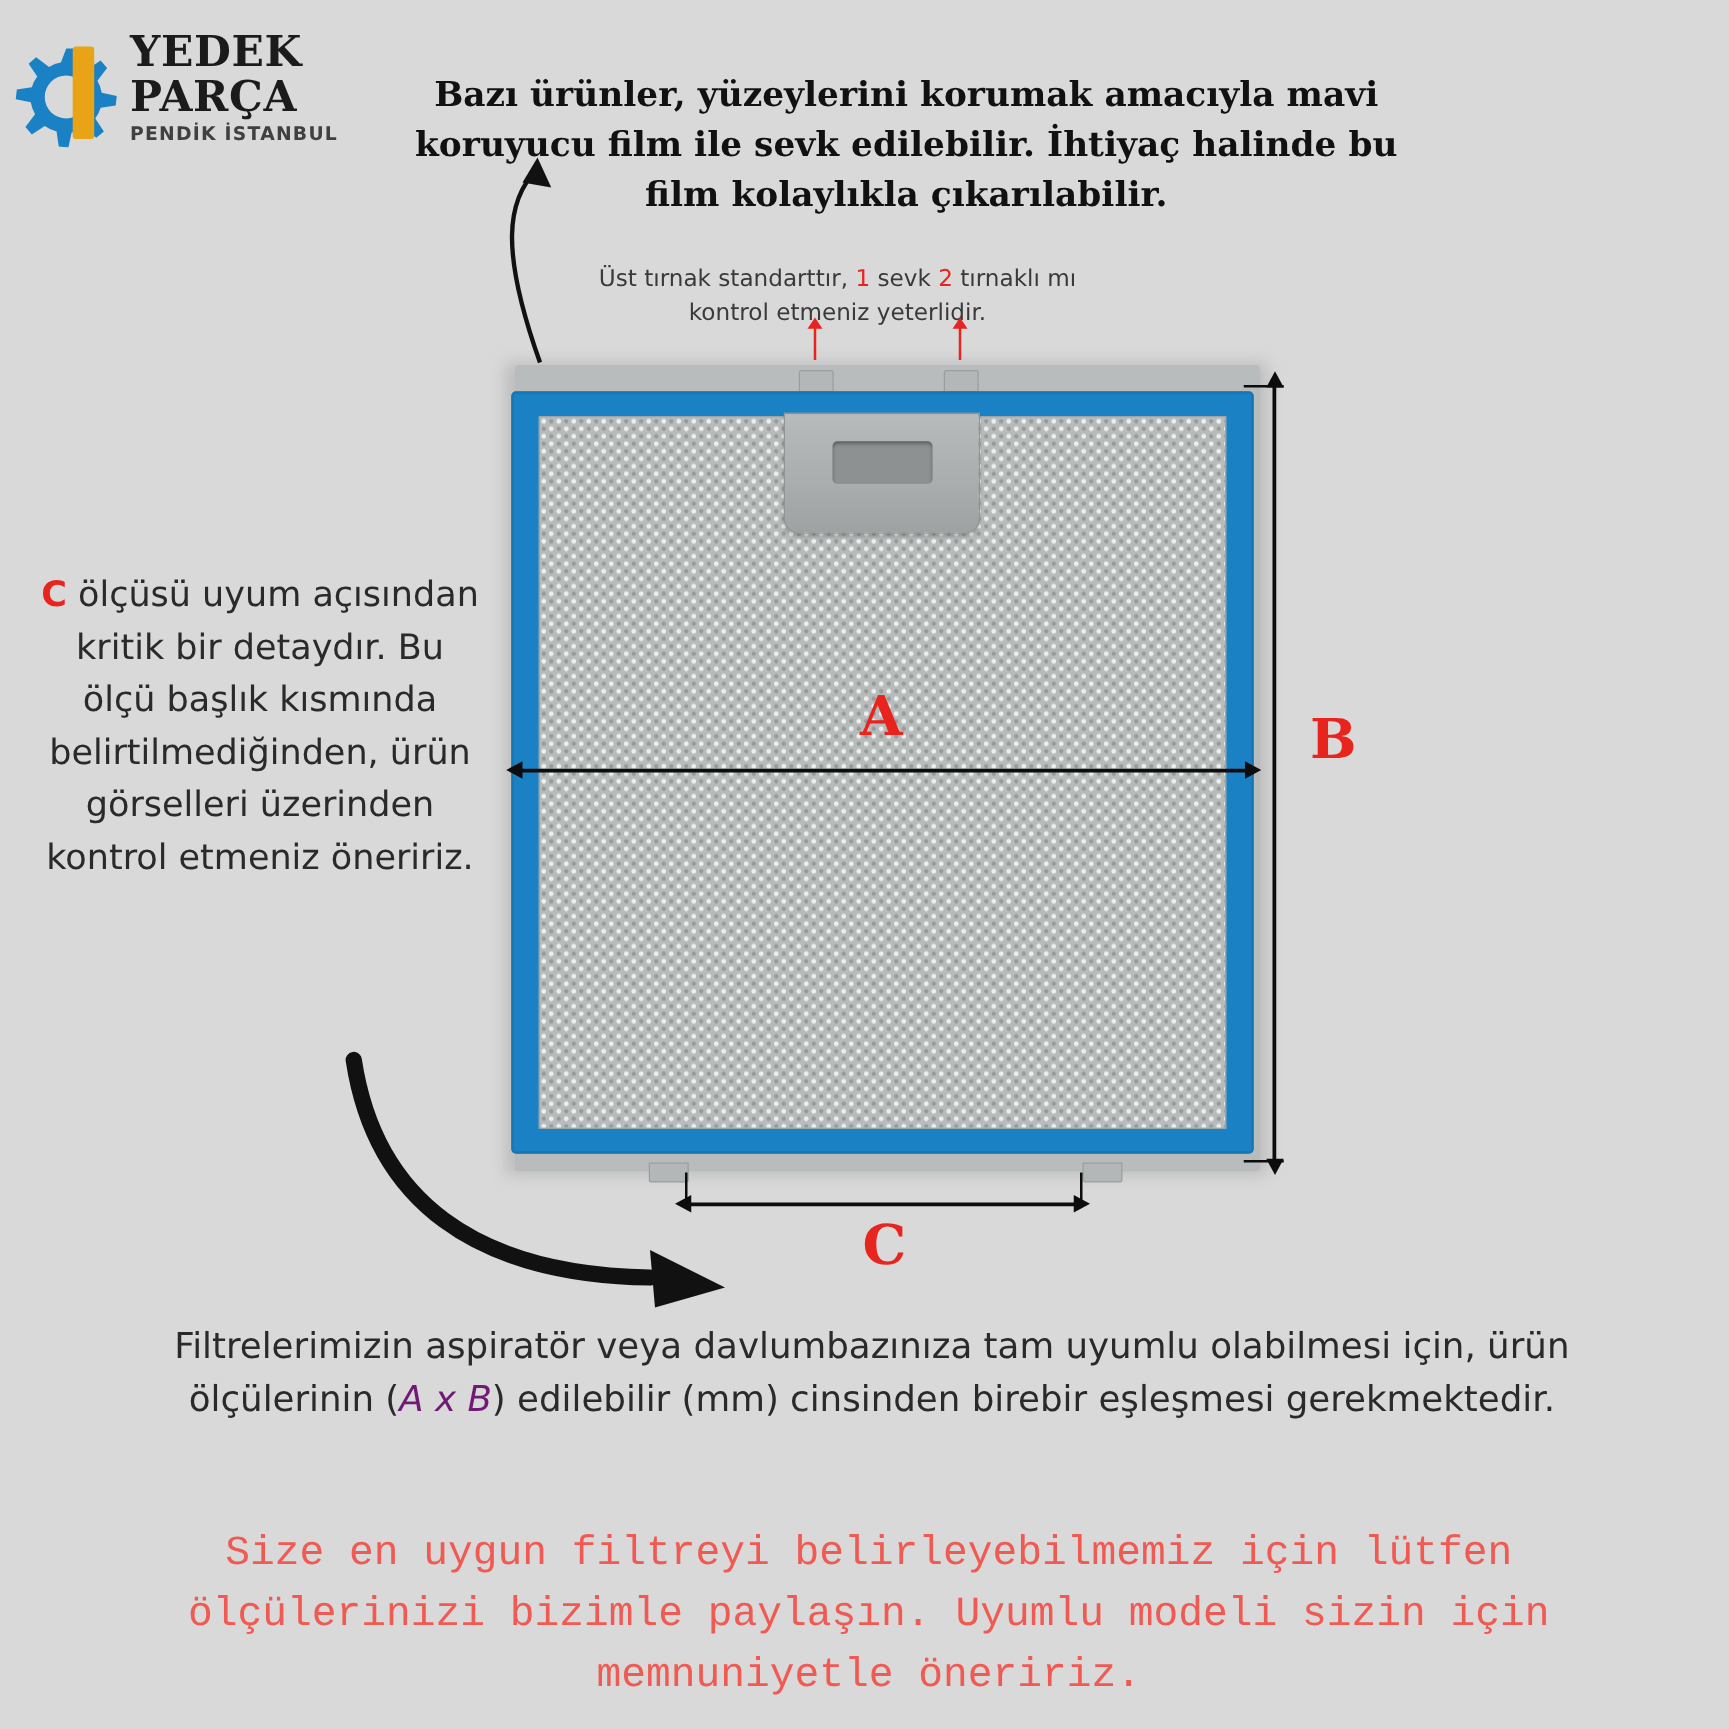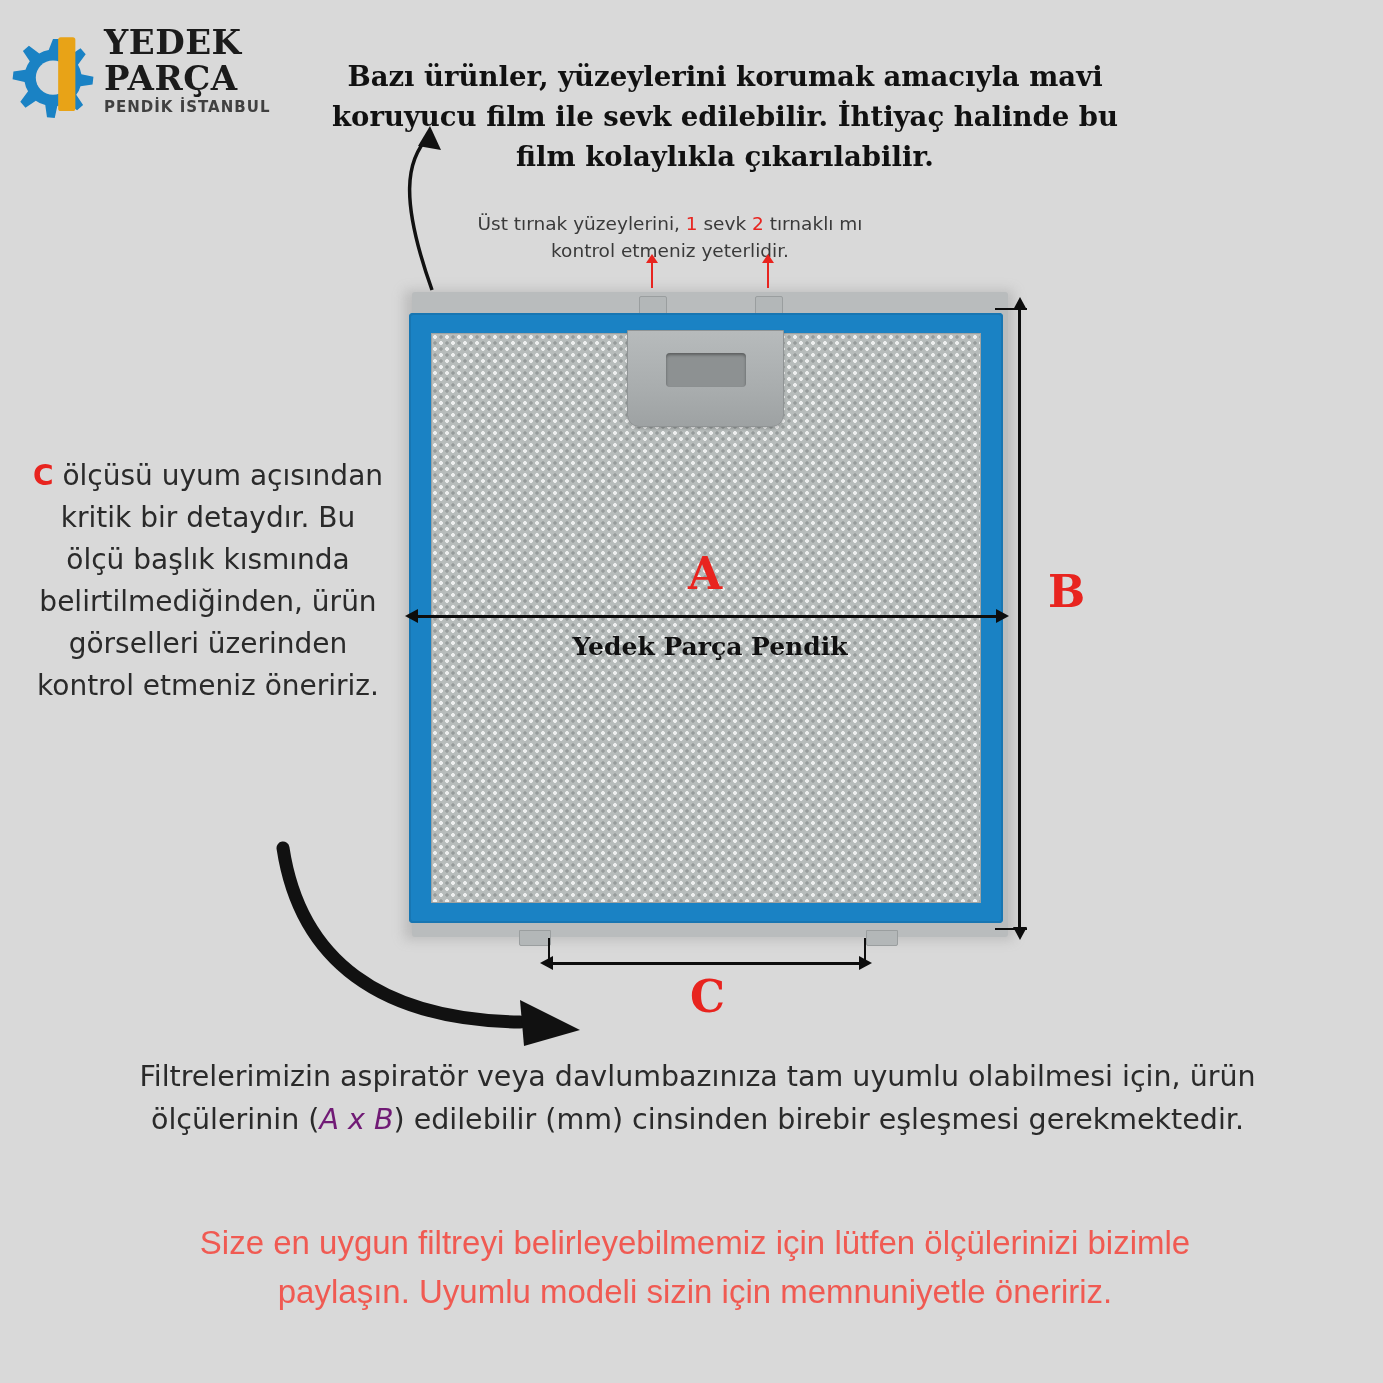--- a/index.html
+++ b/index.html
@@ -274,21 +274,21 @@
     line-height: 43px;
     color: #2a2a2a;
   }
   .bottom-note .ab { color: #701a75; font-style: italic; }
   .bottom-red {
     position: absolute;
     left: 130px;
     top: 1218px;
     width: 1130px;
     text-align: center;
-    font-family: Liberation Sans, sans-serif;
+    font-family: Liberation Mono, monospace;
     font-size: 33px;
     line-height: 49px;
     color: #f05a52;
   }
 
   svg.overlay {
     position: absolute;
     left: 0; top: 0;
     width: 1383px;
     height: 1383px;
@@ -316,21 +316,21 @@
     <div class="logo-text">
       <div class="logo-line1">YEDEK</div>
       <div class="logo-line2">PARÇA</div>
       <div class="logo-sub">PENDİK İSTANBUL</div>
     </div>
   </div>
 
   <div class="top-heading">Bazı ürünler, yüzeylerini korumak amacıyla mavi koruyucu film ile sevk edilebilir. İhtiyaç halinde bu film kolaylıkla çıkarılabilir.</div>
 
   <div class="tab-note">
-    <span>Üst tırnak yüzeylerini, </span><span class="num">1</span><span> sevk </span><span class="num">2</span><span> tırnaklı mı kontrol etmeniz yeterlidir.</span>
+    <span>Üst tırnak standarttır, </span><span class="num">1</span><span> sevk </span><span class="num">2</span><span> tırnaklı mı kontrol etmeniz yeterlidir.</span>
   </div>
 
   <div class="filter-shadow"></div>
   <div class="filter-backplate"></div>
 
   <div class="tab-top t1"></div>
   <div class="tab-top t2"></div>
 
   <div class="filter-frame">
     <div class="filter-frame-inner">
@@ -348,21 +348,20 @@
   <div class="red-arrow" style="left:651px; top:262px;"></div>
   <div class="red-arrow-head" style="left:646px; top:254px;"></div>
   <div class="red-arrow" style="left:767px; top:262px;"></div>
   <div class="red-arrow-head" style="left:762px; top:254px;"></div>
 
   <div class="dim-line" style="left:413px; top:615px; width:590px; height:3px;"></div>
   <div class="arrow arrow-left" style="left:405px; top:609px;"></div>
   <div class="arrow arrow-right" style="left:996px; top:609px;"></div>
   <div class="dim-label" style="left:688px; top:552px;">A</div>
 
-  <div class="brandmark">Yedek Parça Pendik</div>
 
   <div class="dim-line" style="left:1018px; top:308px; width:3px; height:622px;"></div>
   <div class="arrow arrow-up" style="left:1013px; top:297px;"></div>
   <div class="arrow arrow-down" style="left:1013px; top:927px;"></div>
   <div class="dim-line" style="left:995px; top:308px; width:32px; height:2px;"></div>
   <div class="dim-line" style="left:995px; top:928px; width:32px; height:2px;"></div>
   <div class="dim-label" style="left:1048px; top:570px;">B</div>
 
   <div class="dim-line" style="left:548px; top:962px; width:318px; height:3px;"></div>
   <div class="arrow arrow-left" style="left:540px; top:956px;"></div>

